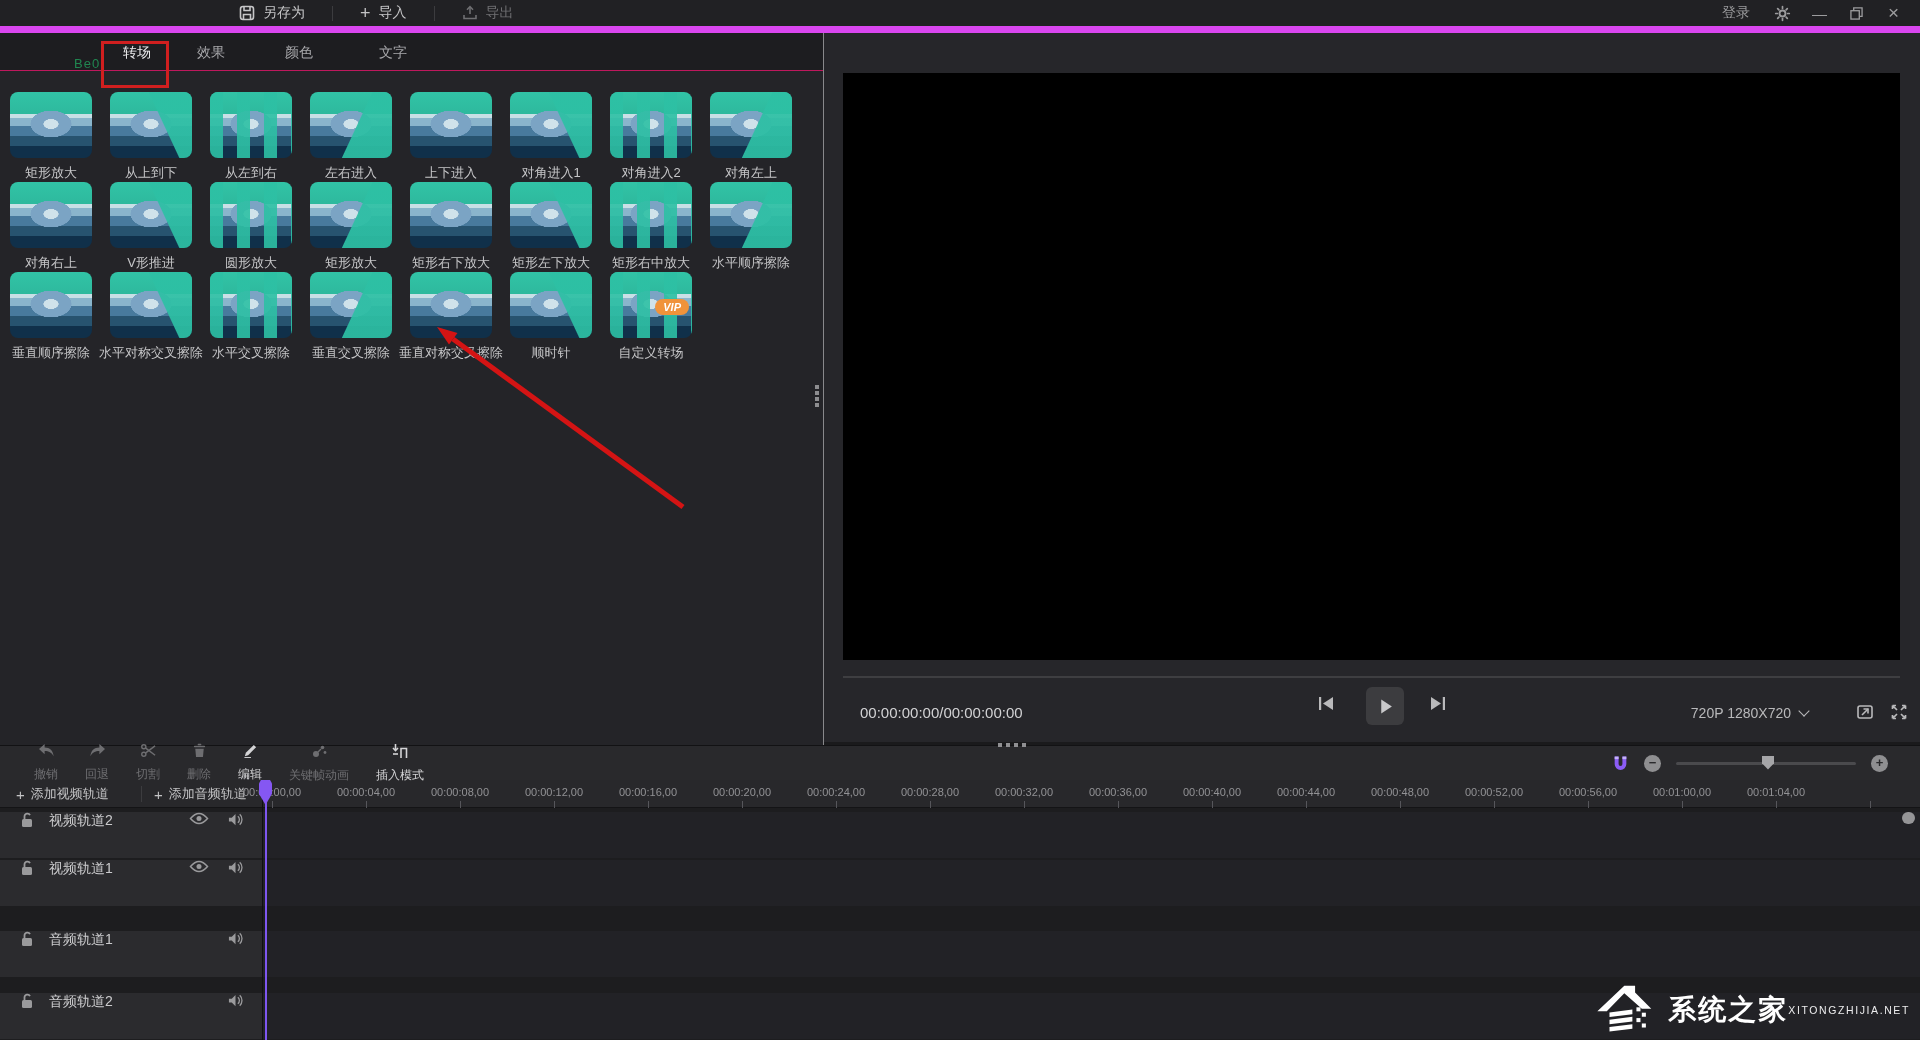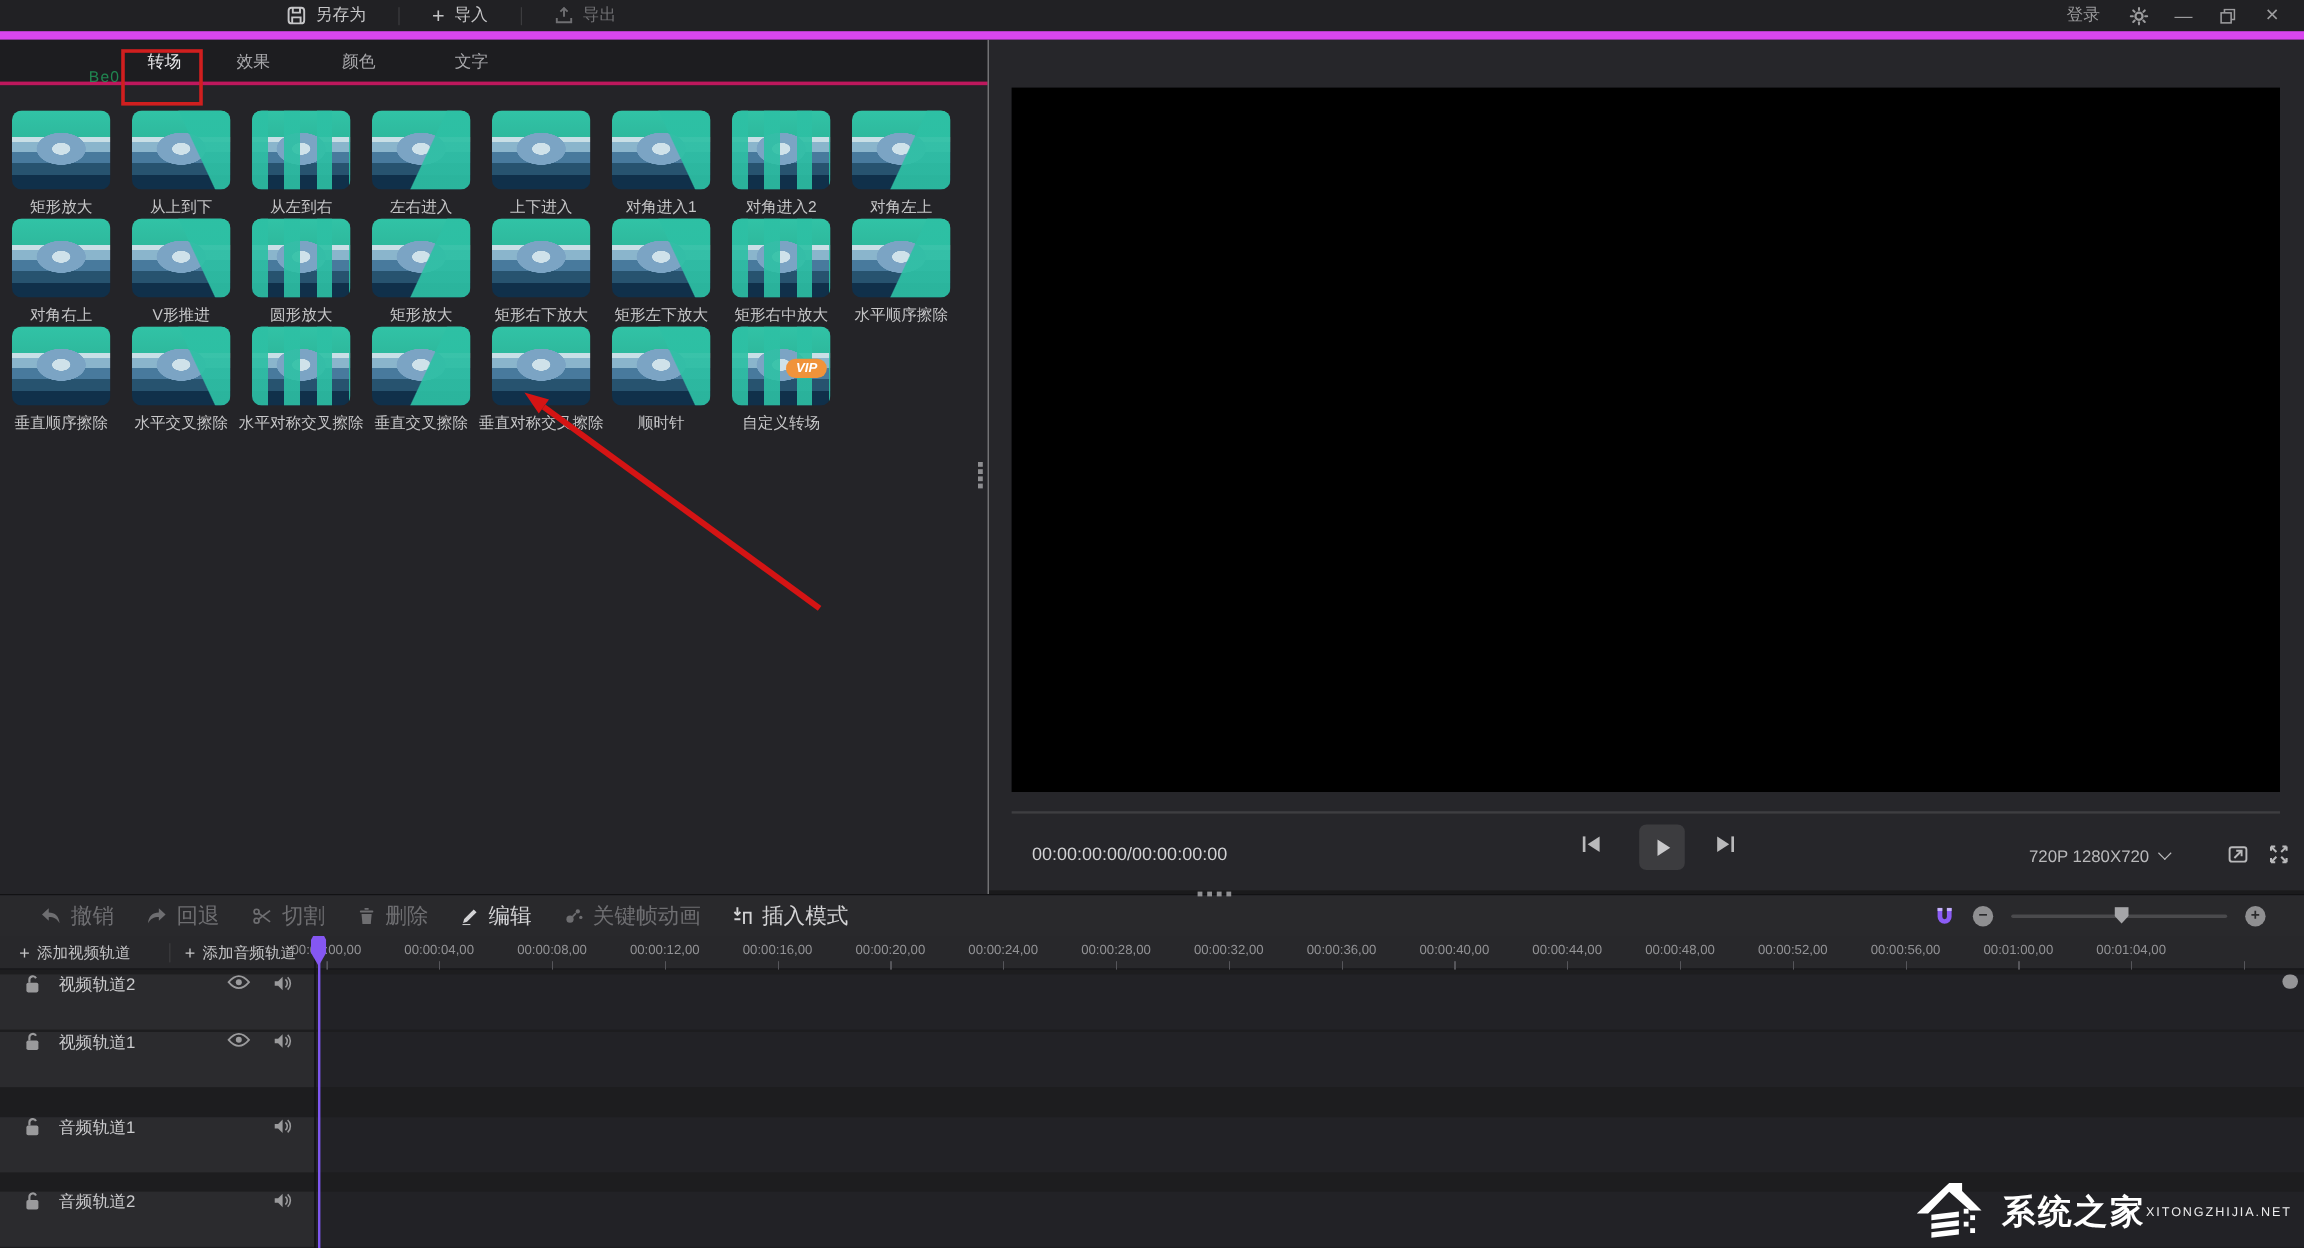--- a/index.html
+++ b/index.html
@@ -16,21 +16,21 @@
             font-size:14px; padding:0 27px; height:33px; }
   .tb-btn.dim { color:#6f6f72; }
   .tb-sep { width:1px; height:15px; background:#3c3c3f; }
   .topbar-right { margin-left:auto; display:flex; align-items:center; padding-right:8px; }
   .login { color:#9c9c9e; font-size:14px; padding:0 14px; }
   .win-btn { width:37px; height:33px; display:flex; align-items:center; justify-content:center;
              color:#9c9c9e; font-size:15px; }
 
   
   #left-panel { position:absolute; left:0; top:33px; width:823px; height:712px; background:#242428; }
-  #tabbar { height:38px; background:#1d1d20; border-bottom:3px solid #be185d;
+  #tabbar { height:38px; background:#1d1d20; border-bottom:1px solid #be185d;
             display:flex; align-items:center; }
   .tab { color:#a8a8ab; font-size:14px; padding:0 17px; height:38px; line-height:38px; }
   .tab.active { color:#eaeaec; }
   #artifact { position:absolute; left:74px; top:56px; color:#21a05c; opacity:.8;
               font-size:13px; letter-spacing:1px; z-index:2; }
   #red-box { position:absolute; left:101px; top:41px; width:68px; height:47px;
              border:3px solid #d01f1f; z-index:55; }
 
   #transition-grid { position:absolute; left:1px; top:59px; width:808px;
                      display:grid; grid-template-columns:repeat(8,100px); }
@@ -72,22 +72,22 @@
   #btn-popout { position:absolute; right:46px; top:670px; color:#b9b9bb; }
   #btn-fullscreen { position:absolute; right:12px; top:670px; color:#b9b9bb; }
 
   #h-dots { position:absolute; left:998px; top:743px; display:flex; gap:4px; z-index:12; }
   #h-dots i { width:4px; height:4px; background:#8f8f92; display:block; }
 
   
   #edit-toolbar { position:absolute; left:0; top:745px; width:1920px; height:35px;
                   background:#29292c; border-top:1px solid #121214;
                   display:flex; align-items:center; z-index:8; }
-  .et-item { display:flex; align-items:center; gap:8px; font-size:18px;
-             margin-left:27px; color:#d4d4d6; }
+  .et-item { display:flex; align-items:center; gap:8px; font-size:12px;
+             margin-left:27px; color:#d4d4d6;flex-direction:column; }
   .et-item:first-child { margin-left:34px; }
   .et-item.dim { color:#6e6e71; }
   #snap-zoom { margin-left:auto; display:flex; align-items:center; gap:15px; padding-right:32px; }
   .zoom-circle { width:17px; height:17px; border-radius:50%; background:#8f8f91; color:#2a2a2c;
                  font-size:13px; line-height:16px; text-align:center; font-weight:bold; }
   #zoom-slider { width:180px; height:3px; background:#4a4a4d; border-radius:2px; position:relative; }
   #zoom-handle { position:absolute; left:86px; top:-6px; width:12px; height:14px; background:#a5a5a8;
                  clip-path:polygon(0 0,100% 0,100% 55%,50% 100%,0 55%); }
 
   
@@ -269,25 +269,25 @@
     <div class="cell">
         <div class="thumb"></div>
         <div class="tlabel">水平顺序擦除</div>
       </div>
     <div class="cell">
         <div class="thumb"></div>
         <div class="tlabel">垂直顺序擦除</div>
       </div>
     <div class="cell">
         <div class="thumb"></div>
+        <div class="tlabel">水平对称交叉擦除</div>
+      </div>
+    <div class="cell">
+        <div class="thumb"></div>
         <div class="tlabel">水平交叉擦除</div>
-      </div>
-    <div class="cell">
-        <div class="thumb"></div>
-        <div class="tlabel">水平对称交叉擦除</div>
       </div>
     <div class="cell">
         <div class="thumb"></div>
         <div class="tlabel">垂直交叉擦除</div>
       </div>
     <div class="cell">
         <div class="thumb"></div>
         <div class="tlabel">垂直对称交叉擦除</div>
       </div>
     <div class="cell">

